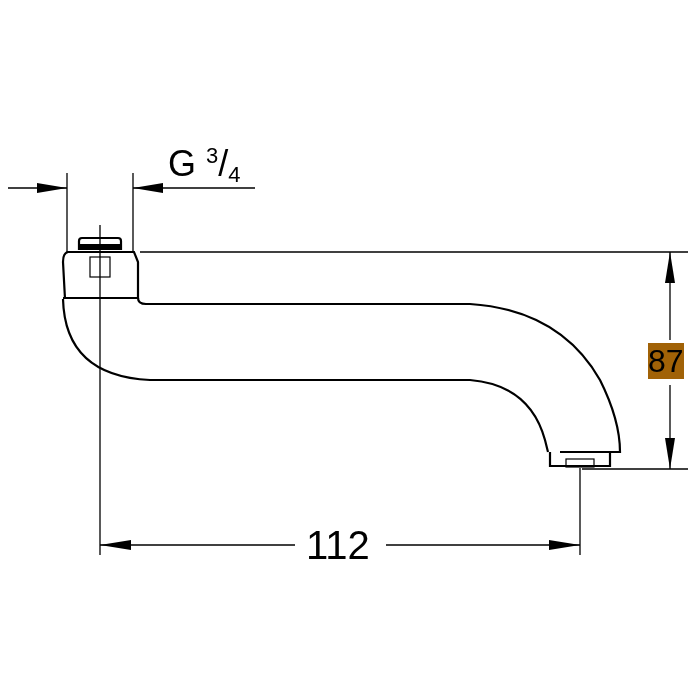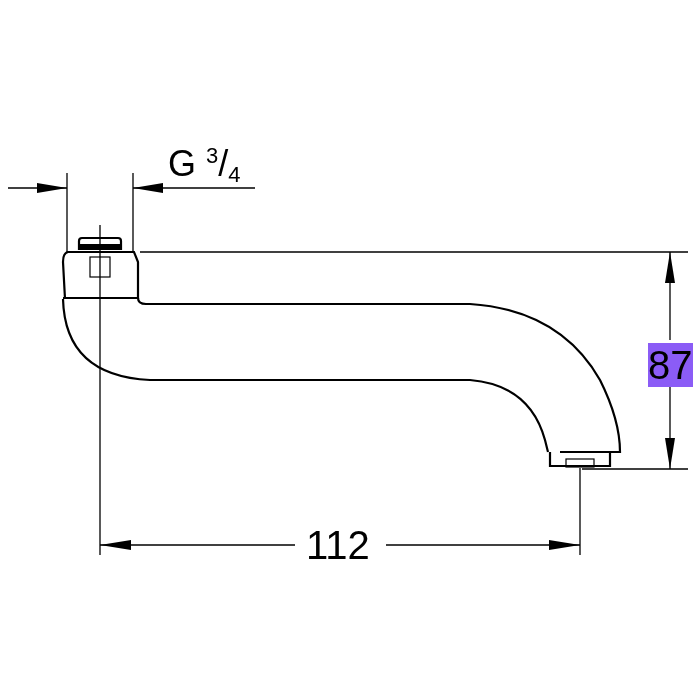--- a/index.html
+++ b/index.html
@@ -3,21 +3,21 @@
 <meta charset="utf-8">
 <style>
   html, body { margin:0; padding:0; background:#ffffff; }
   body { width:700px; height:700px; position:relative; overflow:hidden; }
   svg { position:absolute; left:0; top:0; }
   .lbl { position:absolute; font-family:"Liberation Sans", sans-serif; color:#000; line-height:1; }
   #lbl-thread { left:168px; top:146px; font-size:36px; white-space:nowrap; }
   #lbl-thread .sup { font-size:22px; position:relative; top:-13px; }
   #lbl-thread .sub { font-size:22px; position:relative; top:6px; }
   #lbl-thread .slash { font-size:36px; }
-  #lbl-height { left:648px; top:343px; font-size:40px; background:#8b5cf6; padding:2px 0; }
+  #lbl-height { left:648px; top:343px; font-size:32px; background:#a16207; padding:2px 0; }
   #lbl-length { left:298px; top:525px; font-size:40px; background:#fff; padding:0 8px; }
 </style>
 </head>
 <body>
 
 <svg width="700" height="700" viewBox="0 0 700 700">
   <g fill="none" stroke="#000" stroke-width="1.3">
 
     <line x1="67" y1="173" x2="67" y2="252"></line>
     <line x1="133" y1="173" x2="133" y2="252"></line>

